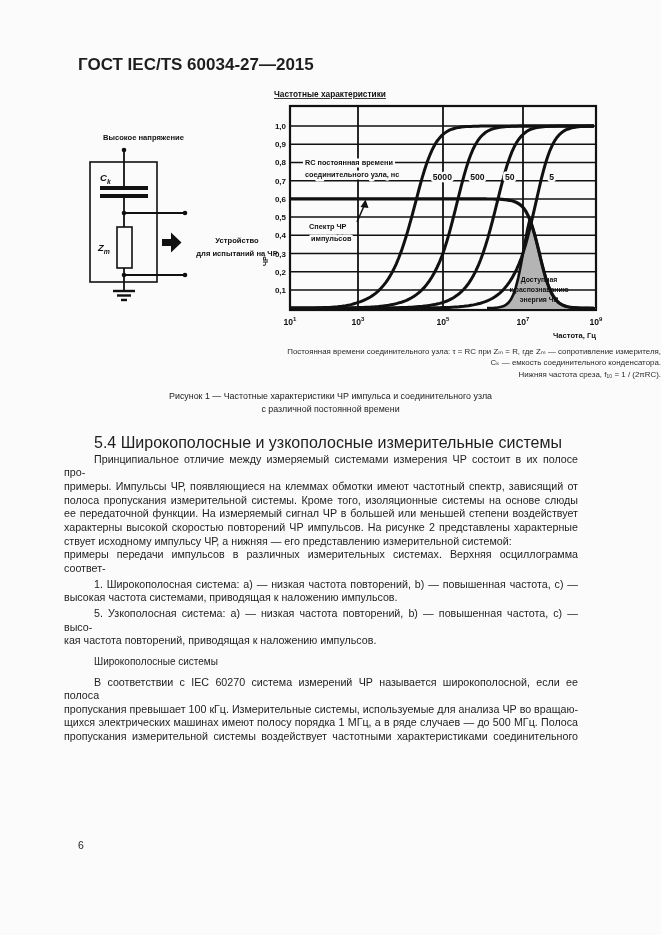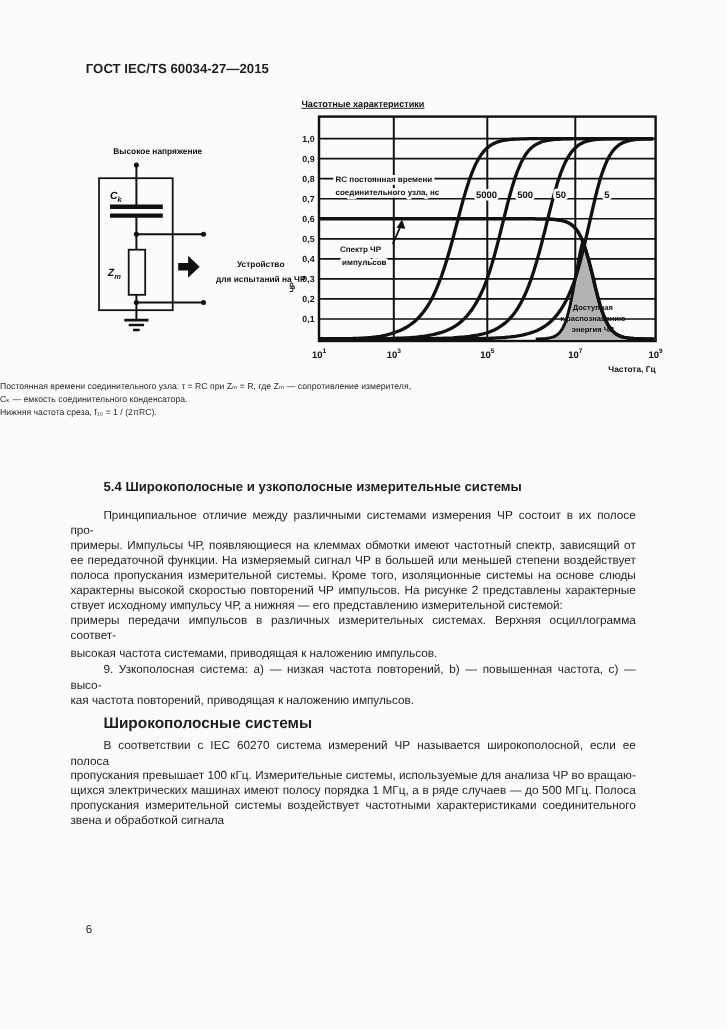--- a/index.html
+++ b/index.html
@@ -6,38 +6,38 @@
   .page{
     position:relative;
     width:661px;height:935px;
     background:#fbfbfb;
     overflow:hidden;
     font-family:"Liberation Sans","DejaVu Sans",sans-serif;
     color:#1e1e1e;
   }
   .hdr{
     position:absolute;left:78px;top:55px;
-    font-size:12px;font-weight:bold;white-space:nowrap;text-align:right;
+    font-size:17px;font-weight:bold;white-space:nowrap;text-align:right;
   }
   .circuit{position:absolute;left:85px;top:125px;}
   .chart{position:absolute;left:260px;top:88px;}
   .figcap-small{
     position:absolute;left:0;right:0;top:346px;
-    text-align:left;font-size:7.9px;line-height:11.3px;color:#2a2a2a;
+    text-align:right;font-size:7.9px;line-height:11.3px;color:#2a2a2a;
   }
   .figcap-main{
     position:absolute;left:0;right:0;top:390px;
     text-align:center;font-size:8.9px;line-height:12.5px;color:#222;
   }
   .bodytext{
     position:absolute;left:64px;top:436px;width:514px;
     font-size:10.7px;line-height:13.65px;
   }
-  .block-heading{font-weight:bold;margin:0 0 13px 30px;font-size:12px;}
-  .block-subheading{font-weight:bold;margin:7px 0 7px 30px;font-size:14px;}
+  .block-heading{font-weight:normal;margin:0 0 3px 30px;font-size:16px;}
+  .block-subheading{font-weight:normal;margin:7px 0 7px 30px;font-size:10px;}
   .block-para{margin:0;}
   .block-para.tight{margin-top:2px;}
   .line{text-align:justify;text-align-last:justify;}
   .line.last{text-align-last:left;}
   .line.first{text-indent:30px;}
   .pagenum{position:absolute;left:78px;top:839px;font-size:10.5px;}
   svg text{font-family:"Liberation Sans","DejaVu Sans",sans-serif;}
 </style>
 </head>
 <body>
@@ -130,43 +130,47 @@
       <text x="336" y="250" fill="#111" font-size="7.6" font-weight="bold" text-anchor="end">Частота, Гц</text>
       <text x="8" y="178" fill="#111" font-size="7" font-weight="bold" transform="rotate(-90 8 178)">ЧР</text>
     </svg>
 
   <div class="figcap-small">
     <div>Постоянная времени соединительного узла: τ = RC при Zₘ = R, где Zₘ — сопротивление измерителя,</div>
     <div>Cₖ — емкость соединительного конденсатора.</div>
     <div>Нижняя частота среза, f₁₀ = 1 / (2πRC).</div>
   </div>
 
+  <div class="figcap-main">
+    <div>Рисунок 1 — Частотные характеристики ЧР импульса и соединительного узла</div>
+    <div>с различной постоянной времени</div>
+  </div>
 
   <div class="bodytext" id="bodytext">
       <div class="block-heading">5.4 Широкополосные и узкополосные измерительные системы</div>
       <div class="block-para">
-        <div class="line first">Принципиальное отличие между различными системами измерения ЧР состоит в их полосе про-</div>
+        <div class="line first">Принципиальное отличие между измеряемый системами измерения ЧР состоит в их полосе про-</div>
         <div class="line">примеры. Импульсы ЧР, появляющиеся на клеммах обмотки имеют частотный спектр, зависящий от</div>
+        <div class="line">полоса пропускания измерительной системы. Кроме того, изоляционные системы на основе слюды</div>
         <div class="line">ее передаточной функции. На измеряемый сигнал ЧР в большей или меньшей степени воздействует</div>
-        <div class="line">полоса пропускания измерительной системы. Кроме того, изоляционные системы на основе слюды</div>
         <div class="line">характерны высокой скоростью повторений ЧР импульсов. На рисунке 2 представлены характерные</div>
         <div class="line last">ствует исходному импульсу ЧР, а нижняя — его представлению измерительной системой:</div>
         <div class="line">примеры передачи импульсов в различных измерительных системах. Верхняя осциллограмма соответ-</div>
       </div>
       <div class="block-para tight">
+        <div class="line first">1. Широкополосная система: a) — низкая частота повторений, b) — повышенная частота, c) —</div>
         <div class="line last">высокая частота системами, приводящая к наложению импульсов.</div>
       </div>
       <div class="block-para tight">
-        <div class="line first">9. Узкополосная система: a) — низкая частота повторений, b) — повышенная частота, c) — высо-</div>
+        <div class="line first">5. Узкополосная система: a) — низкая частота повторений, b) — повышенная частота, c) — высо-</div>
         <div class="line last">кая частота повторений, приводящая к наложению импульсов.</div>
       </div>
       <div class="block-subheading">Широкополосные системы</div>
       <div class="block-para">
         <div class="line first">В соответствии с IEC 60270 система измерений ЧР называется широкополосной, если ее полоса</div>
         <div class="line">пропускания превышает 100 кГц. Измерительные системы, используемые для анализа ЧР во вращаю-</div>
         <div class="line">щихся электрических машинах имеют полосу порядка 1 МГц, а в ряде случаев — до 500 МГц. Полоса</div>
         <div class="line">пропускания измерительной системы воздействует частотными характеристиками соединительного</div>
-        <div class="line last">звена и обработкой сигнала</div>
       </div>
     </div>
 
   <div class="pagenum">6</div>
 </div>
 
 </body></html>

